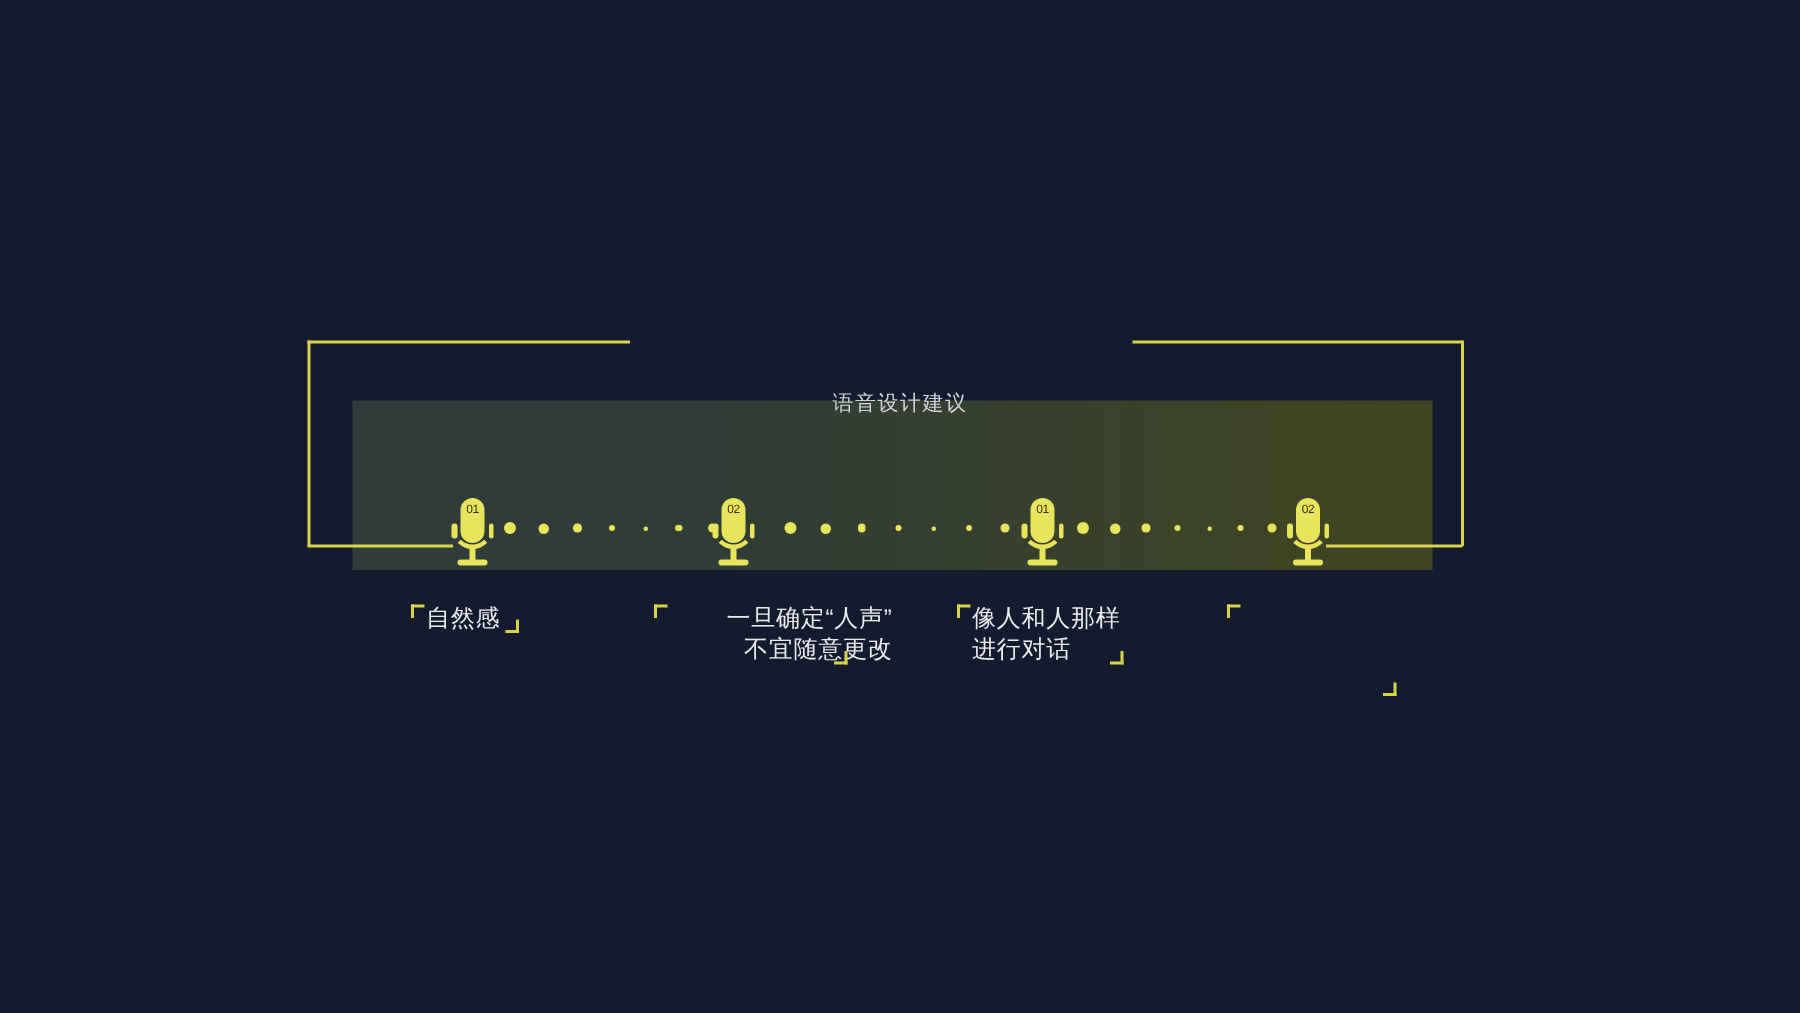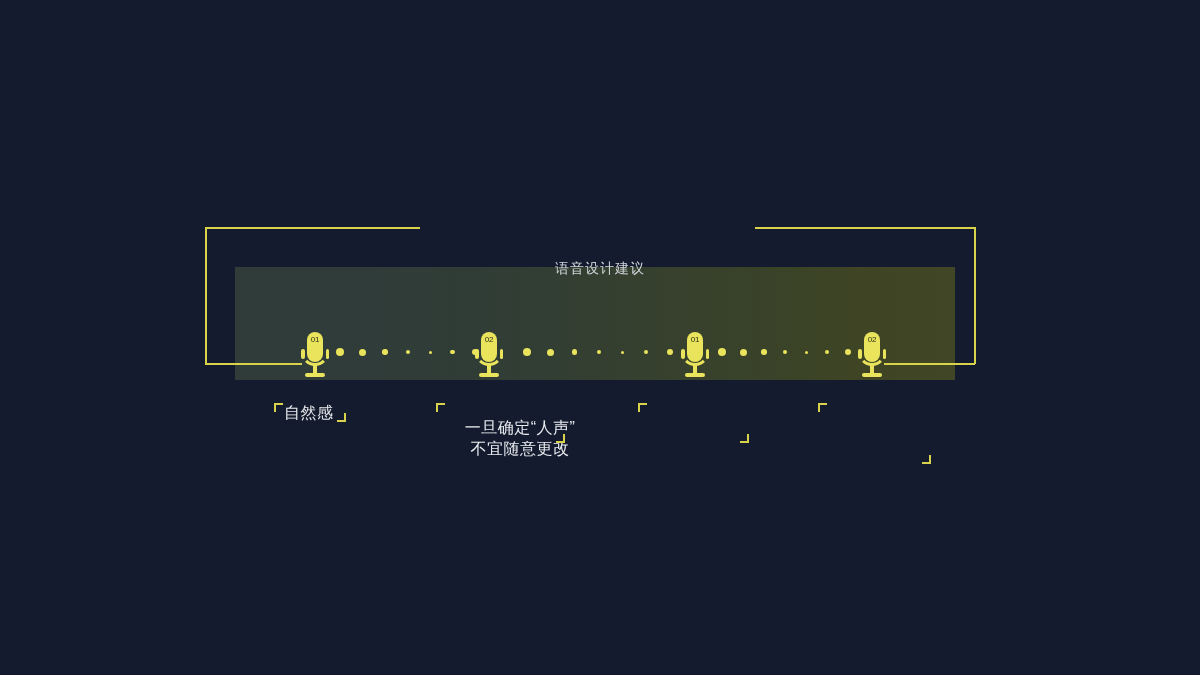--- a/index.html
+++ b/index.html
@@ -294,23 +294,25 @@
     <div class="arc-r"></div>
     <div class="stem"></div>
     <div class="base"></div>
   </div>
 
   <div class="br br-open" style="left:274px; top:403px;"></div>
   <div class="caption" style="left:284px; top:402px; width:120px; text-align:left;">自然感</div>
   <div class="br br-close" style="left:337px; top:413px;"></div>
 
   <div class="br br-open" style="left:436px; top:403px;"></div>
-  <div class="caption" style="left:445px; top:417px; width:150px; text-align:center;">一旦确定“人声”
+  <div class="caption" style="left:445px; top:402px; width:150px; text-align:right;">一旦确定“人声”
 不宜随意更改</div>
   <div class="br br-close" style="left:556px; top:434px;"></div>
 
   <div class="br br-open" style="left:638px; top:403px;"></div>
+  <div class="caption" style="left:648px; top:402px; width:140px; text-align:left;">像人和人那样
+进行对话</div>
   <div class="br br-close" style="left:740px; top:434px;"></div>
 
   <div class="br br-open" style="left:818px; top:403px;"></div>
   <div class="br br-close" style="left:922px; top:455px;"></div>
 
 </div>
 
 </body></html>

